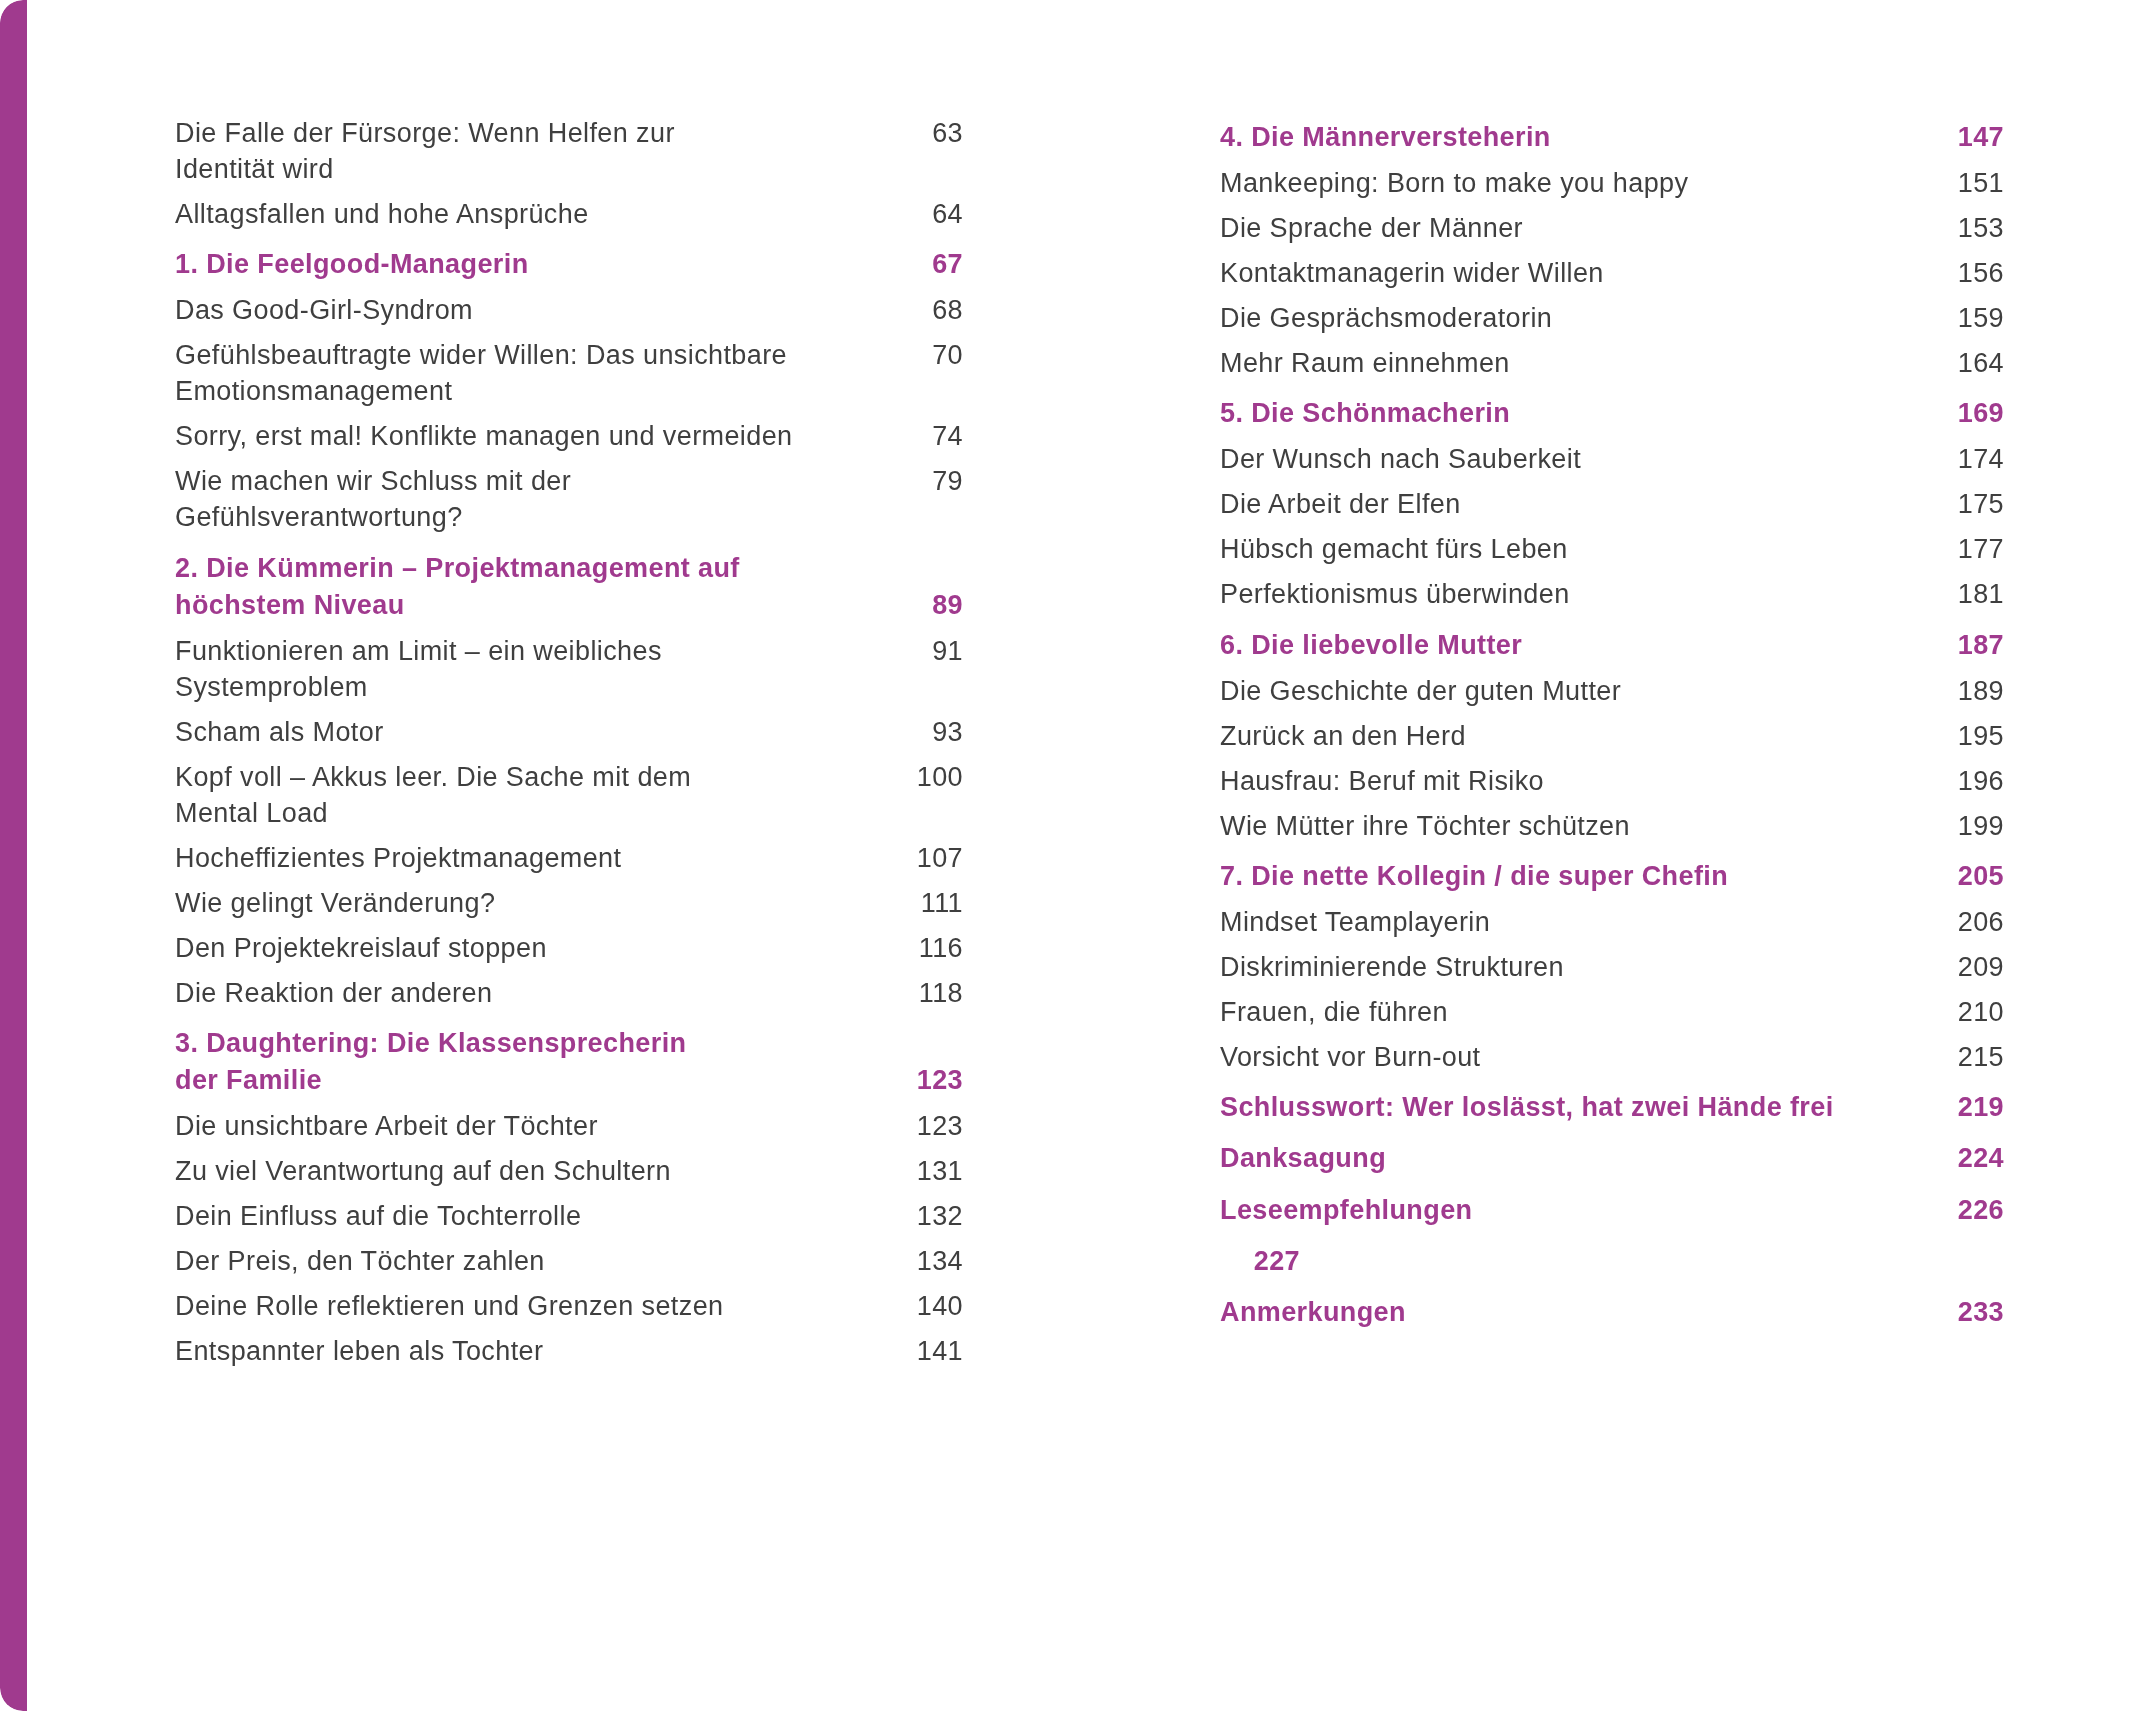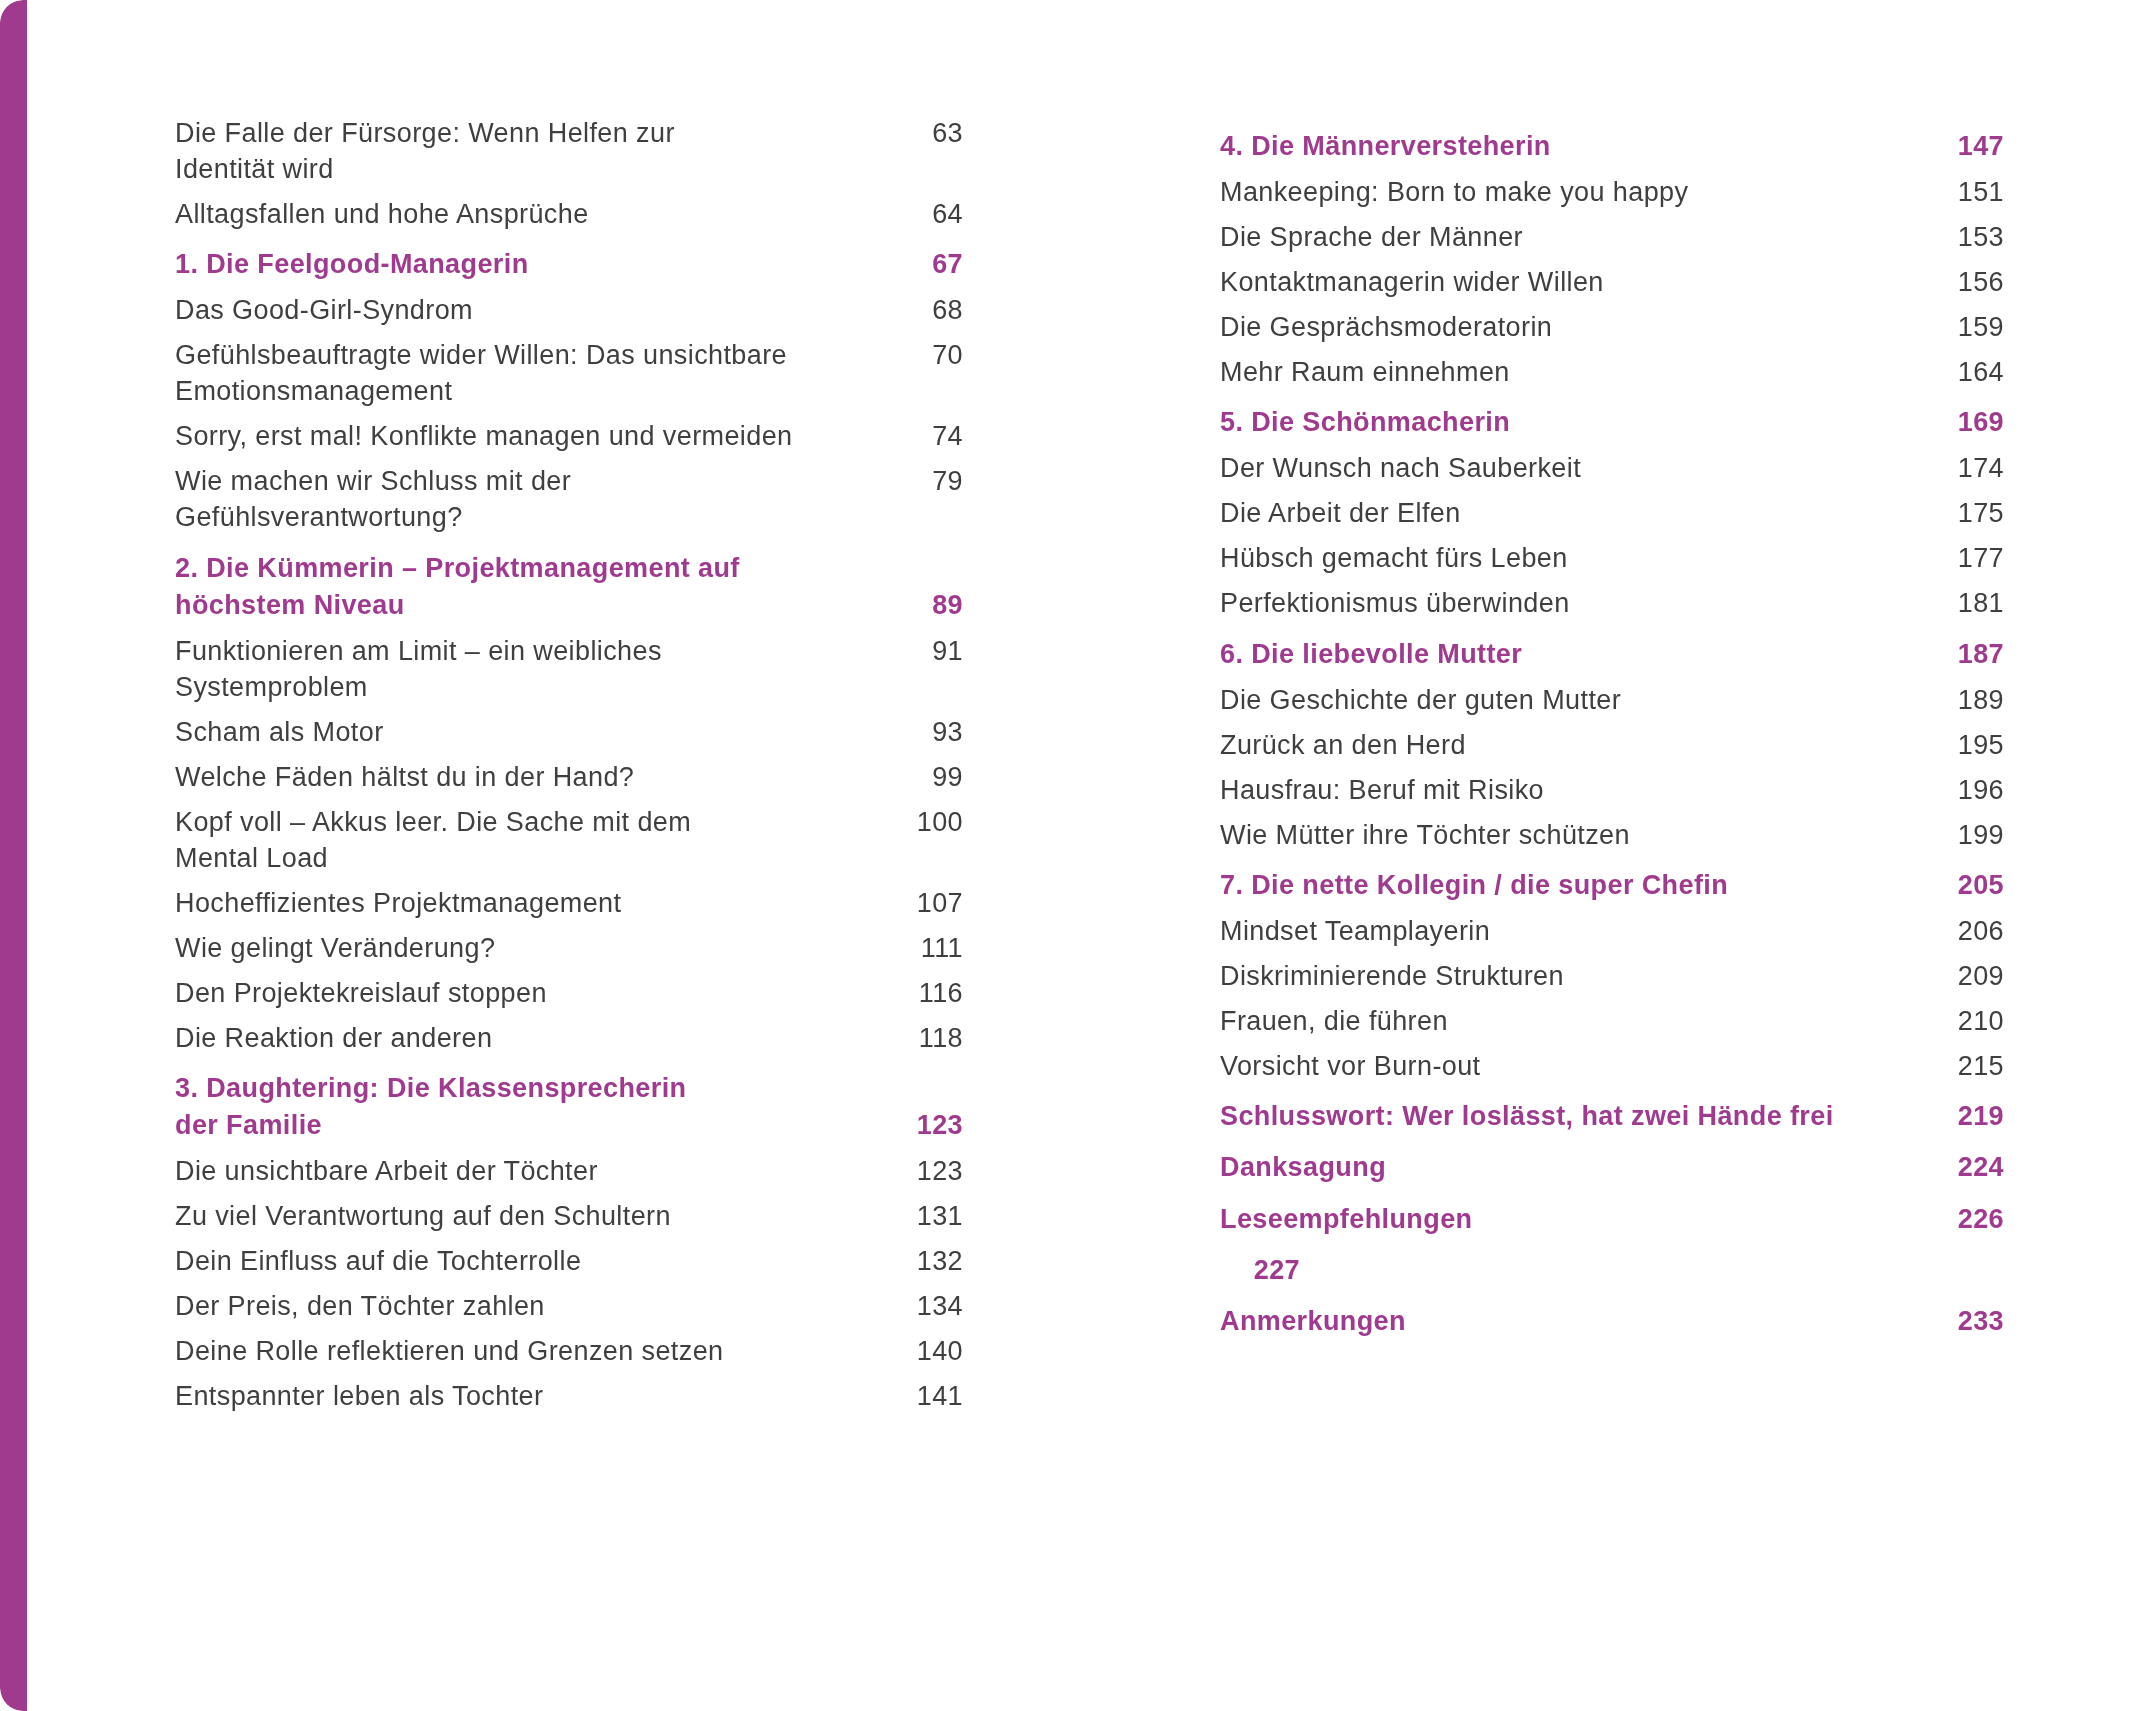--- a/index.html
+++ b/index.html
@@ -51,21 +51,21 @@
   }
   .toc-heading {
     display: flex;
     align-items: flex-end;
     line-height: 37px;
     margin: 14.3px 0 9px 0;
     color: var(--accent);
     font-weight: bold;
   }
   .toc-heading:first-child {
-    margin-top: 13px;
+    margin-top: 4px;
     gap: 22px;
   }
   .title {
     flex: 1;
     white-space: pre-line;
   }
   .page-num {
     margin-left: 16px;
     min-width: 64px;
     text-align: right;
@@ -117,24 +117,20 @@
       <div class="toc-entry">
         <span class="title">Funktionieren am Limit – ein weibliches
 Systemproblem</span>
         <span class="page-num">91</span>
       </div>
       <div class="toc-entry">
         <span class="title">Scham als Motor</span>
         <span class="page-num">93</span>
       </div>
       <div class="toc-entry">
-        <span class="title">Welche Fäden hältst du in der Hand?</span>
-        <span class="page-num">99</span>
-      </div>
-      <div class="toc-entry">
         <span class="title">Kopf voll – Akkus leer. Die Sache mit dem
 Mental Load</span>
         <span class="page-num">100</span>
       </div>
       <div class="toc-entry">
         <span class="title">Hocheffizientes Projektmanagement</span>
         <span class="page-num">107</span>
       </div>
       <div class="toc-entry">
         <span class="title">Wie gelingt Veränderung?</span>

